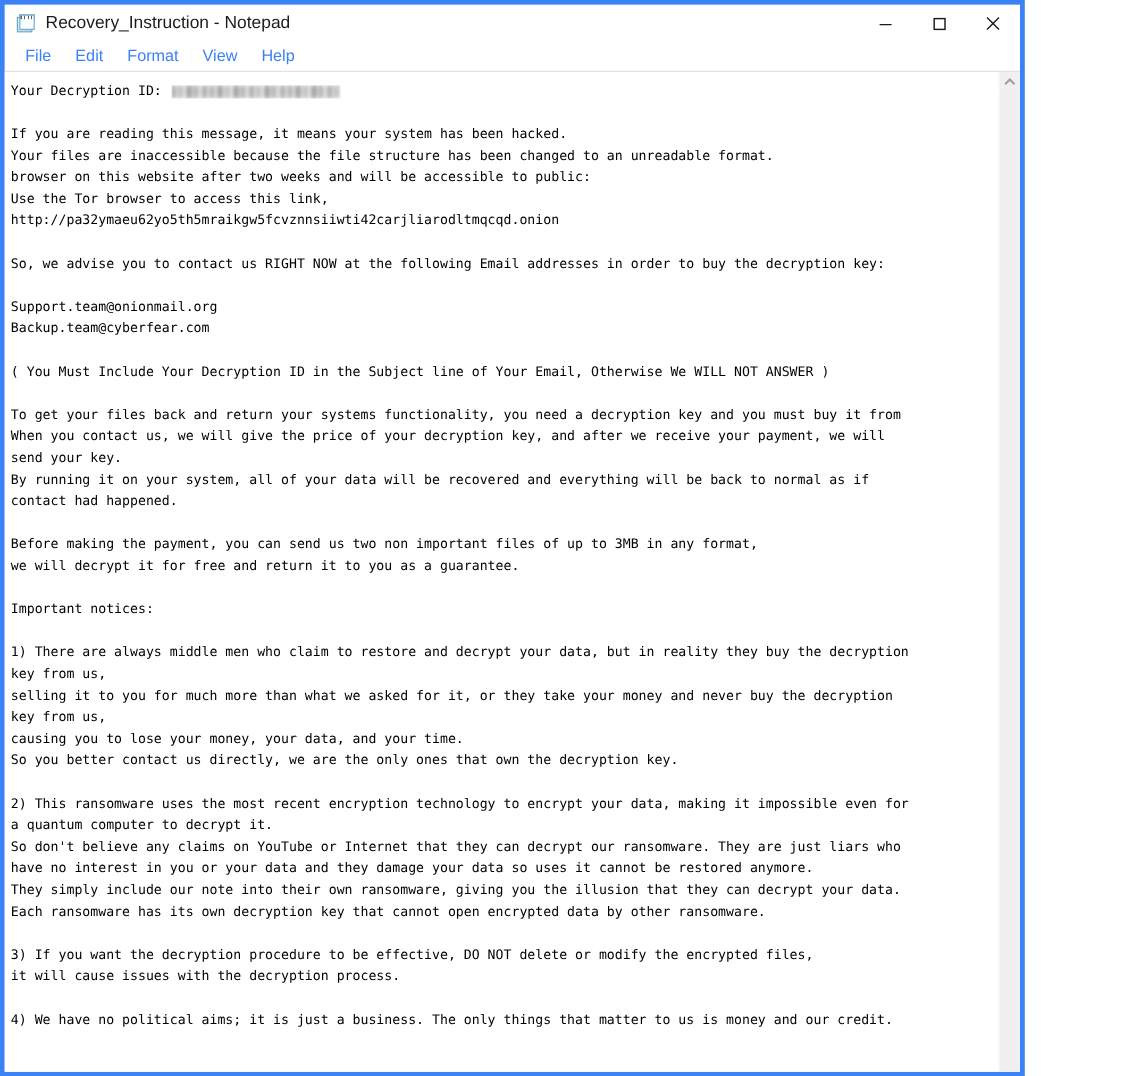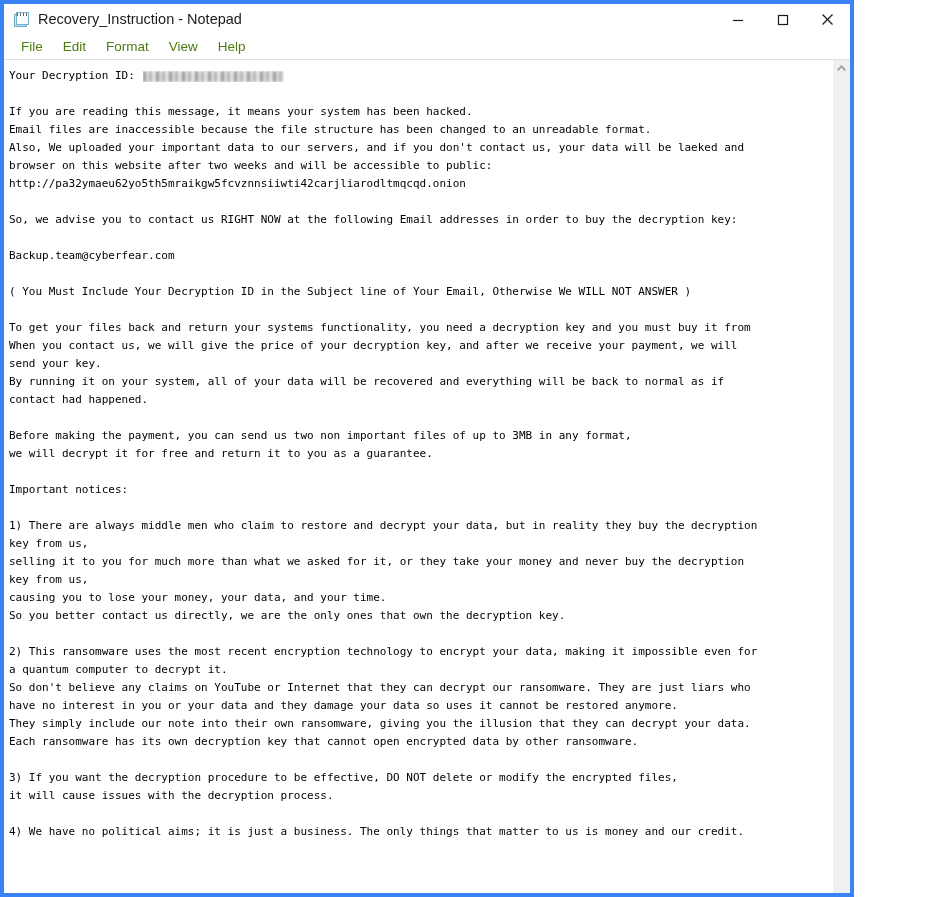--- a/index.html
+++ b/index.html
@@ -111,21 +111,21 @@
   .menubar {
     height: 24px;
     min-height: 24px;
     background: #ffffff;
     display: flex;
     align-items: center;
     padding-left: 7px;
   }
   .menu-item {
     font-size: 13.5px;
-    color: #4d7c0f;
+    color: #3b82f6;
     padding: 2px 10px 3px 10px;
     line-height: 1;
     white-space: nowrap;
     cursor: default;
   }
 
   
   .content {
     flex: 1;
     display: flex;
@@ -255,27 +255,28 @@
 
     <div class="textarea" id="textarea">
 
       <div class="doc-line idline">
         <span>Your Decryption ID: </span>
         <span class="id-redacted"></span>
       </div>
       <div id="doc-lines">
           <div class="doc-line blank">&nbsp;</div>
           <div class="doc-line">If you are reading this message, it means your system has been hacked.</div>
-          <div class="doc-line">Email files are inaccessible because the file structure has been changed to an unreadable format.</div>
-          <div class="doc-line">Also, We uploaded your important data to our servers, and if you don't contact us, your data will be laeked and</div>
+          <div class="doc-line">Your files are inaccessible because the file structure has been changed to an unreadable format.</div>
           <div class="doc-line">browser on this website after two weeks and will be accessible to public:</div>
+          <div class="doc-line">Use the Tor browser to access this link,</div>
           <div class="doc-line">http://pa32ymaeu62yo5th5mraikgw5fcvznnsiiwti42carjliarodltmqcqd.onion</div>
           <div class="doc-line blank">&nbsp;</div>
           <div class="doc-line">So, we advise you to contact us RIGHT NOW at the following Email addresses in order to buy the decryption key:</div>
           <div class="doc-line blank">&nbsp;</div>
+          <div class="doc-line">Support.team@onionmail.org</div>
           <div class="doc-line">Backup.team@cyberfear.com</div>
           <div class="doc-line blank">&nbsp;</div>
           <div class="doc-line">( You Must Include Your Decryption ID in the Subject line of Your Email, Otherwise We WILL NOT ANSWER )</div>
           <div class="doc-line blank">&nbsp;</div>
           <div class="doc-line">To get your files back and return your systems functionality, you need a decryption key and you must buy it from</div>
           <div class="doc-line">When you contact us, we will give the price of your decryption key, and after we receive your payment, we will</div>
           <div class="doc-line">send your key.</div>
           <div class="doc-line">By running it on your system, all of your data will be recovered and everything will be back to normal as if</div>
           <div class="doc-line">contact had happened.</div>
           <div class="doc-line blank">&nbsp;</div>

